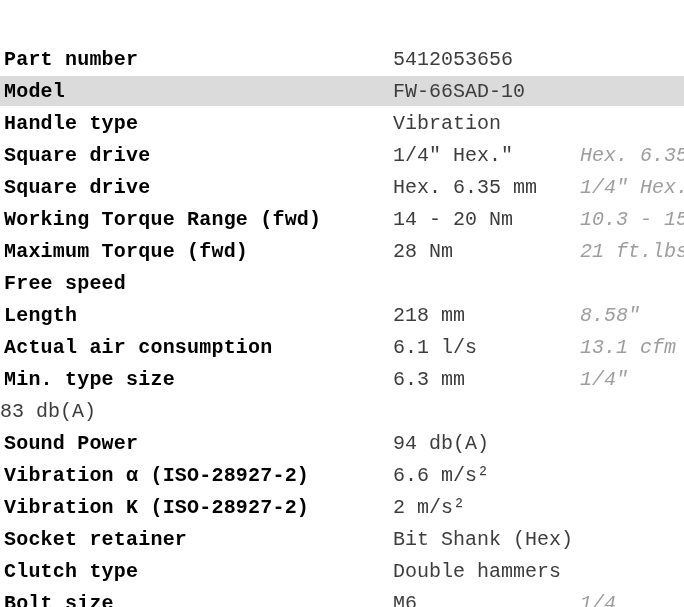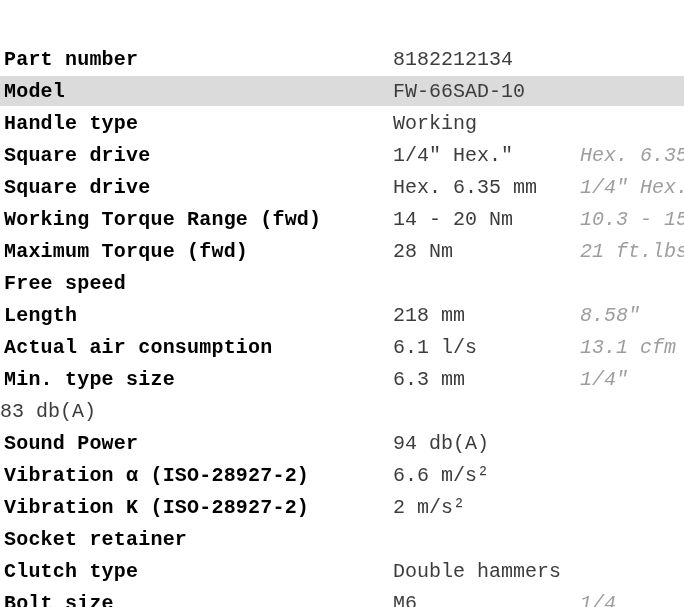--- a/index.html
+++ b/index.html
@@ -47,31 +47,31 @@
     color: var(--imperial-color, #9e9e9e);
   }
 </style>
 </head>
 <body>
 
 <div class="page">
   <div class="spec-table" id="spec-table">
       <div class="spec-row">
         <div class="spec-label">Part number</div>
-        <div class="spec-value">8182212134</div>
+        <div class="spec-value">5412053656</div>
         <div class="spec-imperial"></div>
       </div>
       <div class="spec-row highlight">
         <div class="spec-label">Model</div>
         <div class="spec-value">FW-66SAD-10</div>
         <div class="spec-imperial"></div>
       </div>
       <div class="spec-row">
         <div class="spec-label">Handle type</div>
-        <div class="spec-value">Working</div>
+        <div class="spec-value">Vibration</div>
         <div class="spec-imperial"></div>
       </div>
       <div class="spec-row">
         <div class="spec-label">Square drive</div>
         <div class="spec-value">1/4" Hex."</div>
         <div class="spec-imperial">Hex. 6.35</div>
       </div>
       <div class="spec-row">
         <div class="spec-label">Square drive</div>
         <div class="spec-value">Hex. 6.35 mm</div>
@@ -120,20 +120,21 @@
         <div class="spec-value">6.6 m/s²</div>
         <div class="spec-imperial"></div>
       </div>
       <div class="spec-row">
         <div class="spec-label">Vibration K (ISO-28927-2)</div>
         <div class="spec-value">2 m/s²</div>
         <div class="spec-imperial"></div>
       </div>
       <div class="spec-row">
         <div class="spec-label">Socket retainer</div>
+        <div class="spec-value">Bit Shank (Hex)</div>
         <div class="spec-imperial"></div>
       </div>
       <div class="spec-row">
         <div class="spec-label">Clutch type</div>
         <div class="spec-value">Double hammers</div>
         <div class="spec-imperial"></div>
       </div>
       <div class="spec-row">
         <div class="spec-label">Bolt size</div>
         <div class="spec-value">M6</div>

